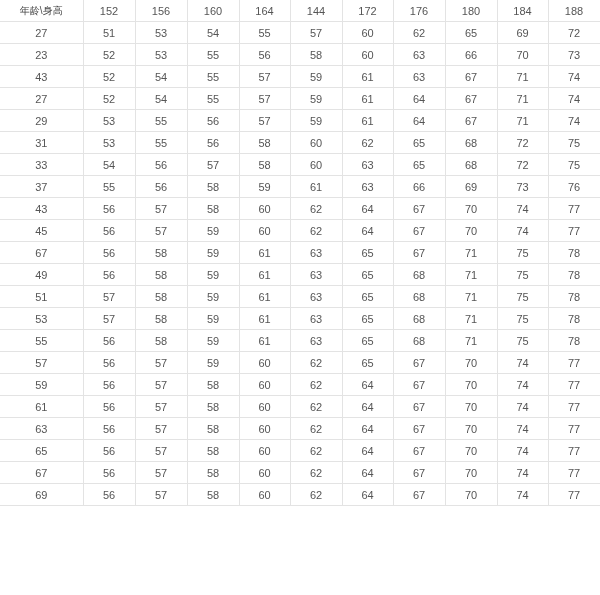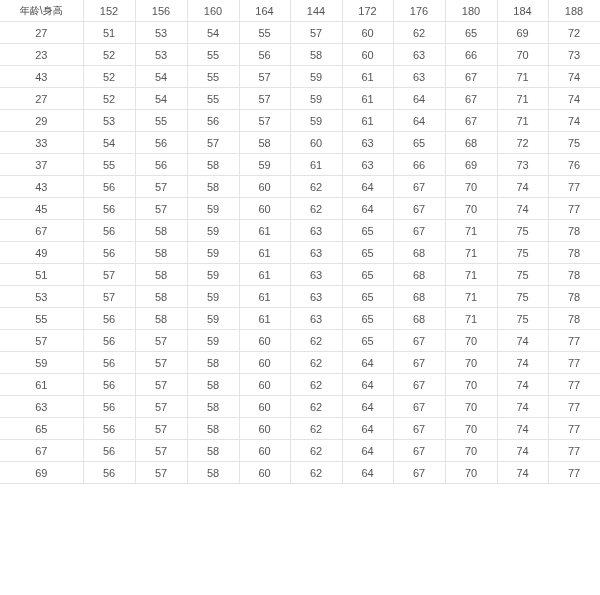--- a/index.html
+++ b/index.html
@@ -113,20 +113,33 @@
         <td>56</td>
         <td>57</td>
         <td>59</td>
         <td>61</td>
         <td>64</td>
         <td>67</td>
         <td>71</td>
         <td>74</td>
       </tr>
       <tr>
+        <td>31</td>
+        <td>53</td>
+        <td>55</td>
+        <td>56</td>
+        <td>58</td>
+        <td>60</td>
+        <td>62</td>
+        <td>65</td>
+        <td>68</td>
+        <td>72</td>
+        <td>75</td>
+      </tr>
+      <tr>
         <td>33</td>
         <td>54</td>
         <td>56</td>
         <td>57</td>
         <td>58</td>
         <td>60</td>
         <td>63</td>
         <td>65</td>
         <td>68</td>
         <td>72</td>

